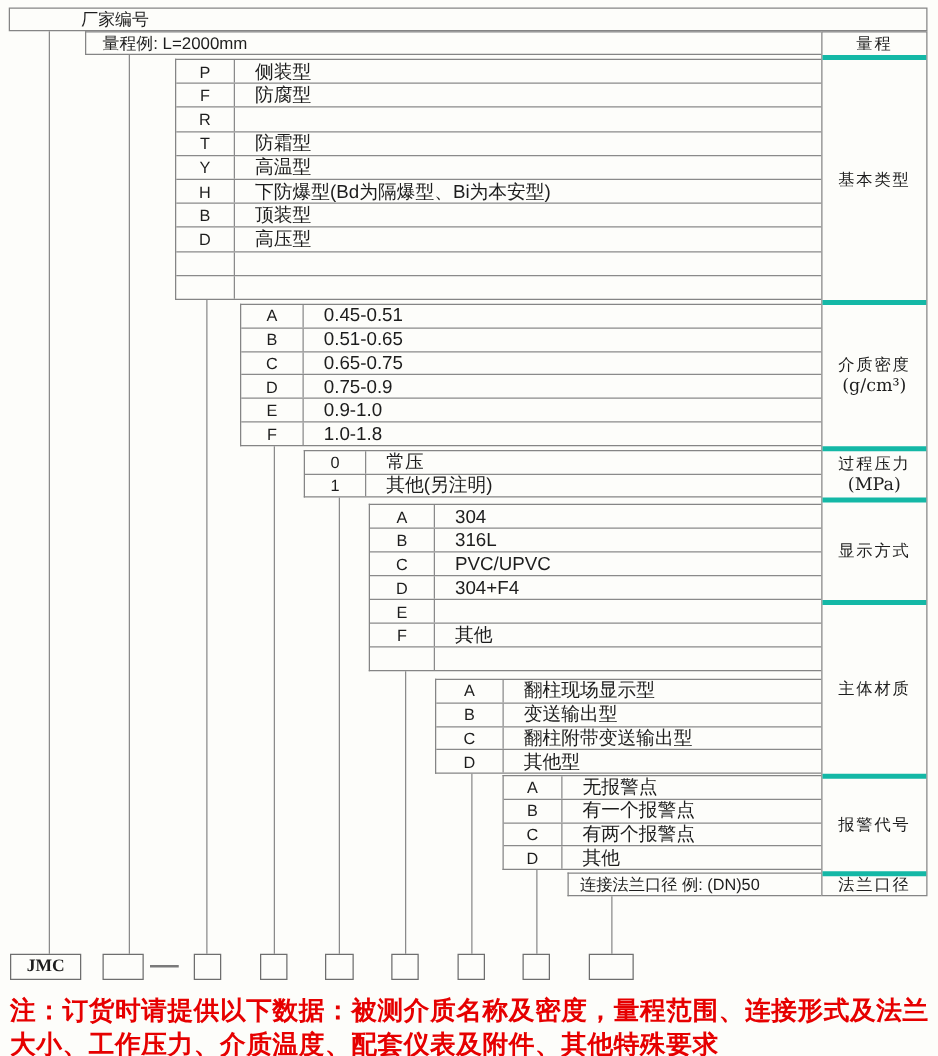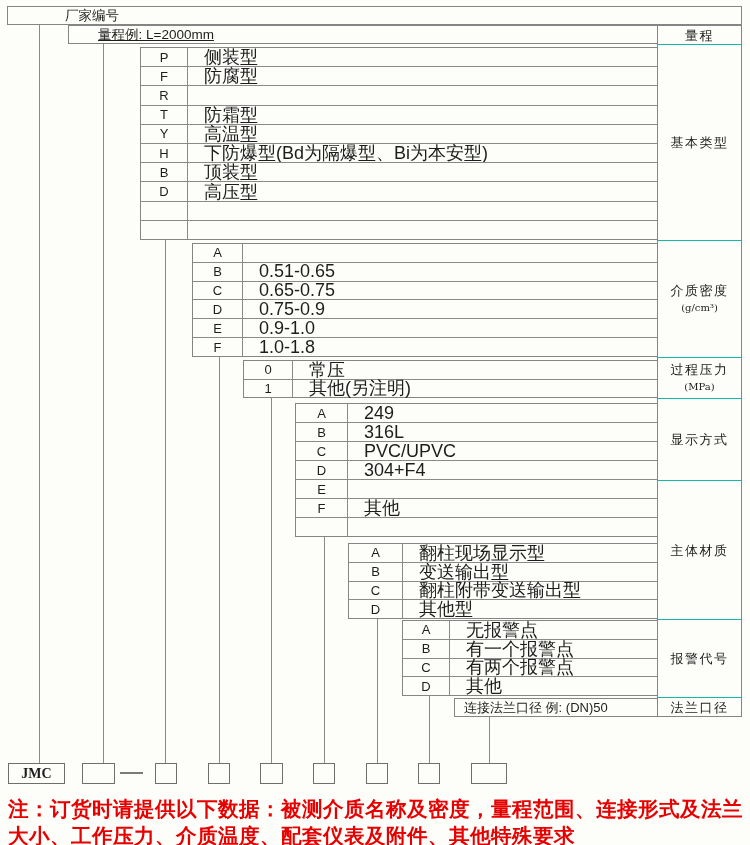--- a/index.html
+++ b/index.html
@@ -21,36 +21,36 @@
     background:transparent;
   }
   .sel-row{display:flex;flex:1 1 0;border-top:1px solid #8a8a8a;min-height:0;}
   .sel-row:first-child{border-top:none;}
   .sel-code{
     flex:0 0 var(--codew);width:var(--codew);
     border-right:1px solid #8a8a8a;
     display:flex;align-items:center;justify-content:center;
     font-size:13px;box-sizing:border-box;
   }
-  .sel-desc{flex:1;display:flex;align-items:center;padding-left:16px;font-size:18px;white-space:nowrap;}
+  .sel-desc{flex:1;display:flex;align-items:center;padding-left:16px;font-size:15px;white-space:nowrap;}
   
   .label-col{
     position:absolute;left:657px;top:25px;width:85px;height:692px;
     border:1px solid #858585;box-sizing:border-box;
     display:flex;flex-direction:column;
     font-family:"DejaVu Serif","Liberation Serif",serif;
   }
   .label-cell{
-    border-top:1px solid #14b8a6;
+    border-top:4px solid #14b8a6;
     display:flex;flex-direction:column;align-items:center;justify-content:center;
     text-align:center;font-size:13px;letter-spacing:1.5px;line-height:17px;
     box-sizing:border-box;min-height:0;
   }
   .label-cell:first-child{border-top:none;}
-  .label-sub{letter-spacing:0;font-size:10px;}
+  .label-sub{letter-spacing:0;font-size:14px;}
   
   .vline{position:absolute;width:1px;background:#8a8a8a;}
   
   .mbox{
     position:absolute;top:763px;height:21px;
     border:1px solid #6e6e6e;box-sizing:border-box;
     display:flex;align-items:center;justify-content:center;
     font-size:14px;font-weight:bold;font-family:Liberation Serif, serif;
   }
   .dash{position:absolute;left:120px;top:772px;width:23px;height:2px;background:#7a7a7a;}
@@ -61,21 +61,21 @@
     letter-spacing:0.5px;white-space:nowrap;
   }
 </style>
 </head>
 <body>
 
 <div class="abs box hdr-text" style="left:7px;top:6px;width:735px;height:19px;padding-left:57px;">
   <span>厂家编号</span>
 </div>
 
-<div class="abs box hdr-text" style="left:68px;top:25px;width:589px;height:19px;padding-left:29px;border-right:none;text-decoration:underline;">
+<div class="abs box hdr-text" style="left:68px;top:25px;width:589px;height:19px;padding-left:13px;border-right:none;">
   <span>量程例: L=2000mm</span>
 </div>
 
 <div class="label-col">
   <div class="label-cell" style="flex:0 0 18px;">
     <span>量程</span>
   </div>
   <div class="label-cell" style="flex:0 0 196px;">
     <span>基本类型</span>
   </div>
@@ -139,20 +139,21 @@
     </div>
     <div class="sel-row">
       <div class="sel-code"></div>
       <div class="sel-desc"></div>
     </div>
   </div>
 
 <div class="sel-table" style="left:192px;top:243px;width:465px;height:114px;--codew:50px;border-right:none;">
     <div class="sel-row">
       <div class="sel-code">A</div>
+      <div class="sel-desc">0.45-0.51</div>
     </div>
     <div class="sel-row">
       <div class="sel-code">B</div>
       <div class="sel-desc">0.51-0.65</div>
     </div>
     <div class="sel-row">
       <div class="sel-code">C</div>
       <div class="sel-desc">0.65-0.75</div>
     </div>
     <div class="sel-row">
@@ -176,21 +177,21 @@
     </div>
     <div class="sel-row">
       <div class="sel-code">1</div>
       <div class="sel-desc">其他(另注明)</div>
     </div>
   </div>
 
 <div class="sel-table" style="left:295px;top:403px;width:362px;height:134px;--codew:52px;border-right:none;">
     <div class="sel-row">
       <div class="sel-code">A</div>
-      <div class="sel-desc">249</div>
+      <div class="sel-desc">304</div>
     </div>
     <div class="sel-row">
       <div class="sel-code">B</div>
       <div class="sel-desc">316L</div>
     </div>
     <div class="sel-row">
       <div class="sel-code">C</div>
       <div class="sel-desc">PVC/UPVC</div>
     </div>
     <div class="sel-row">

